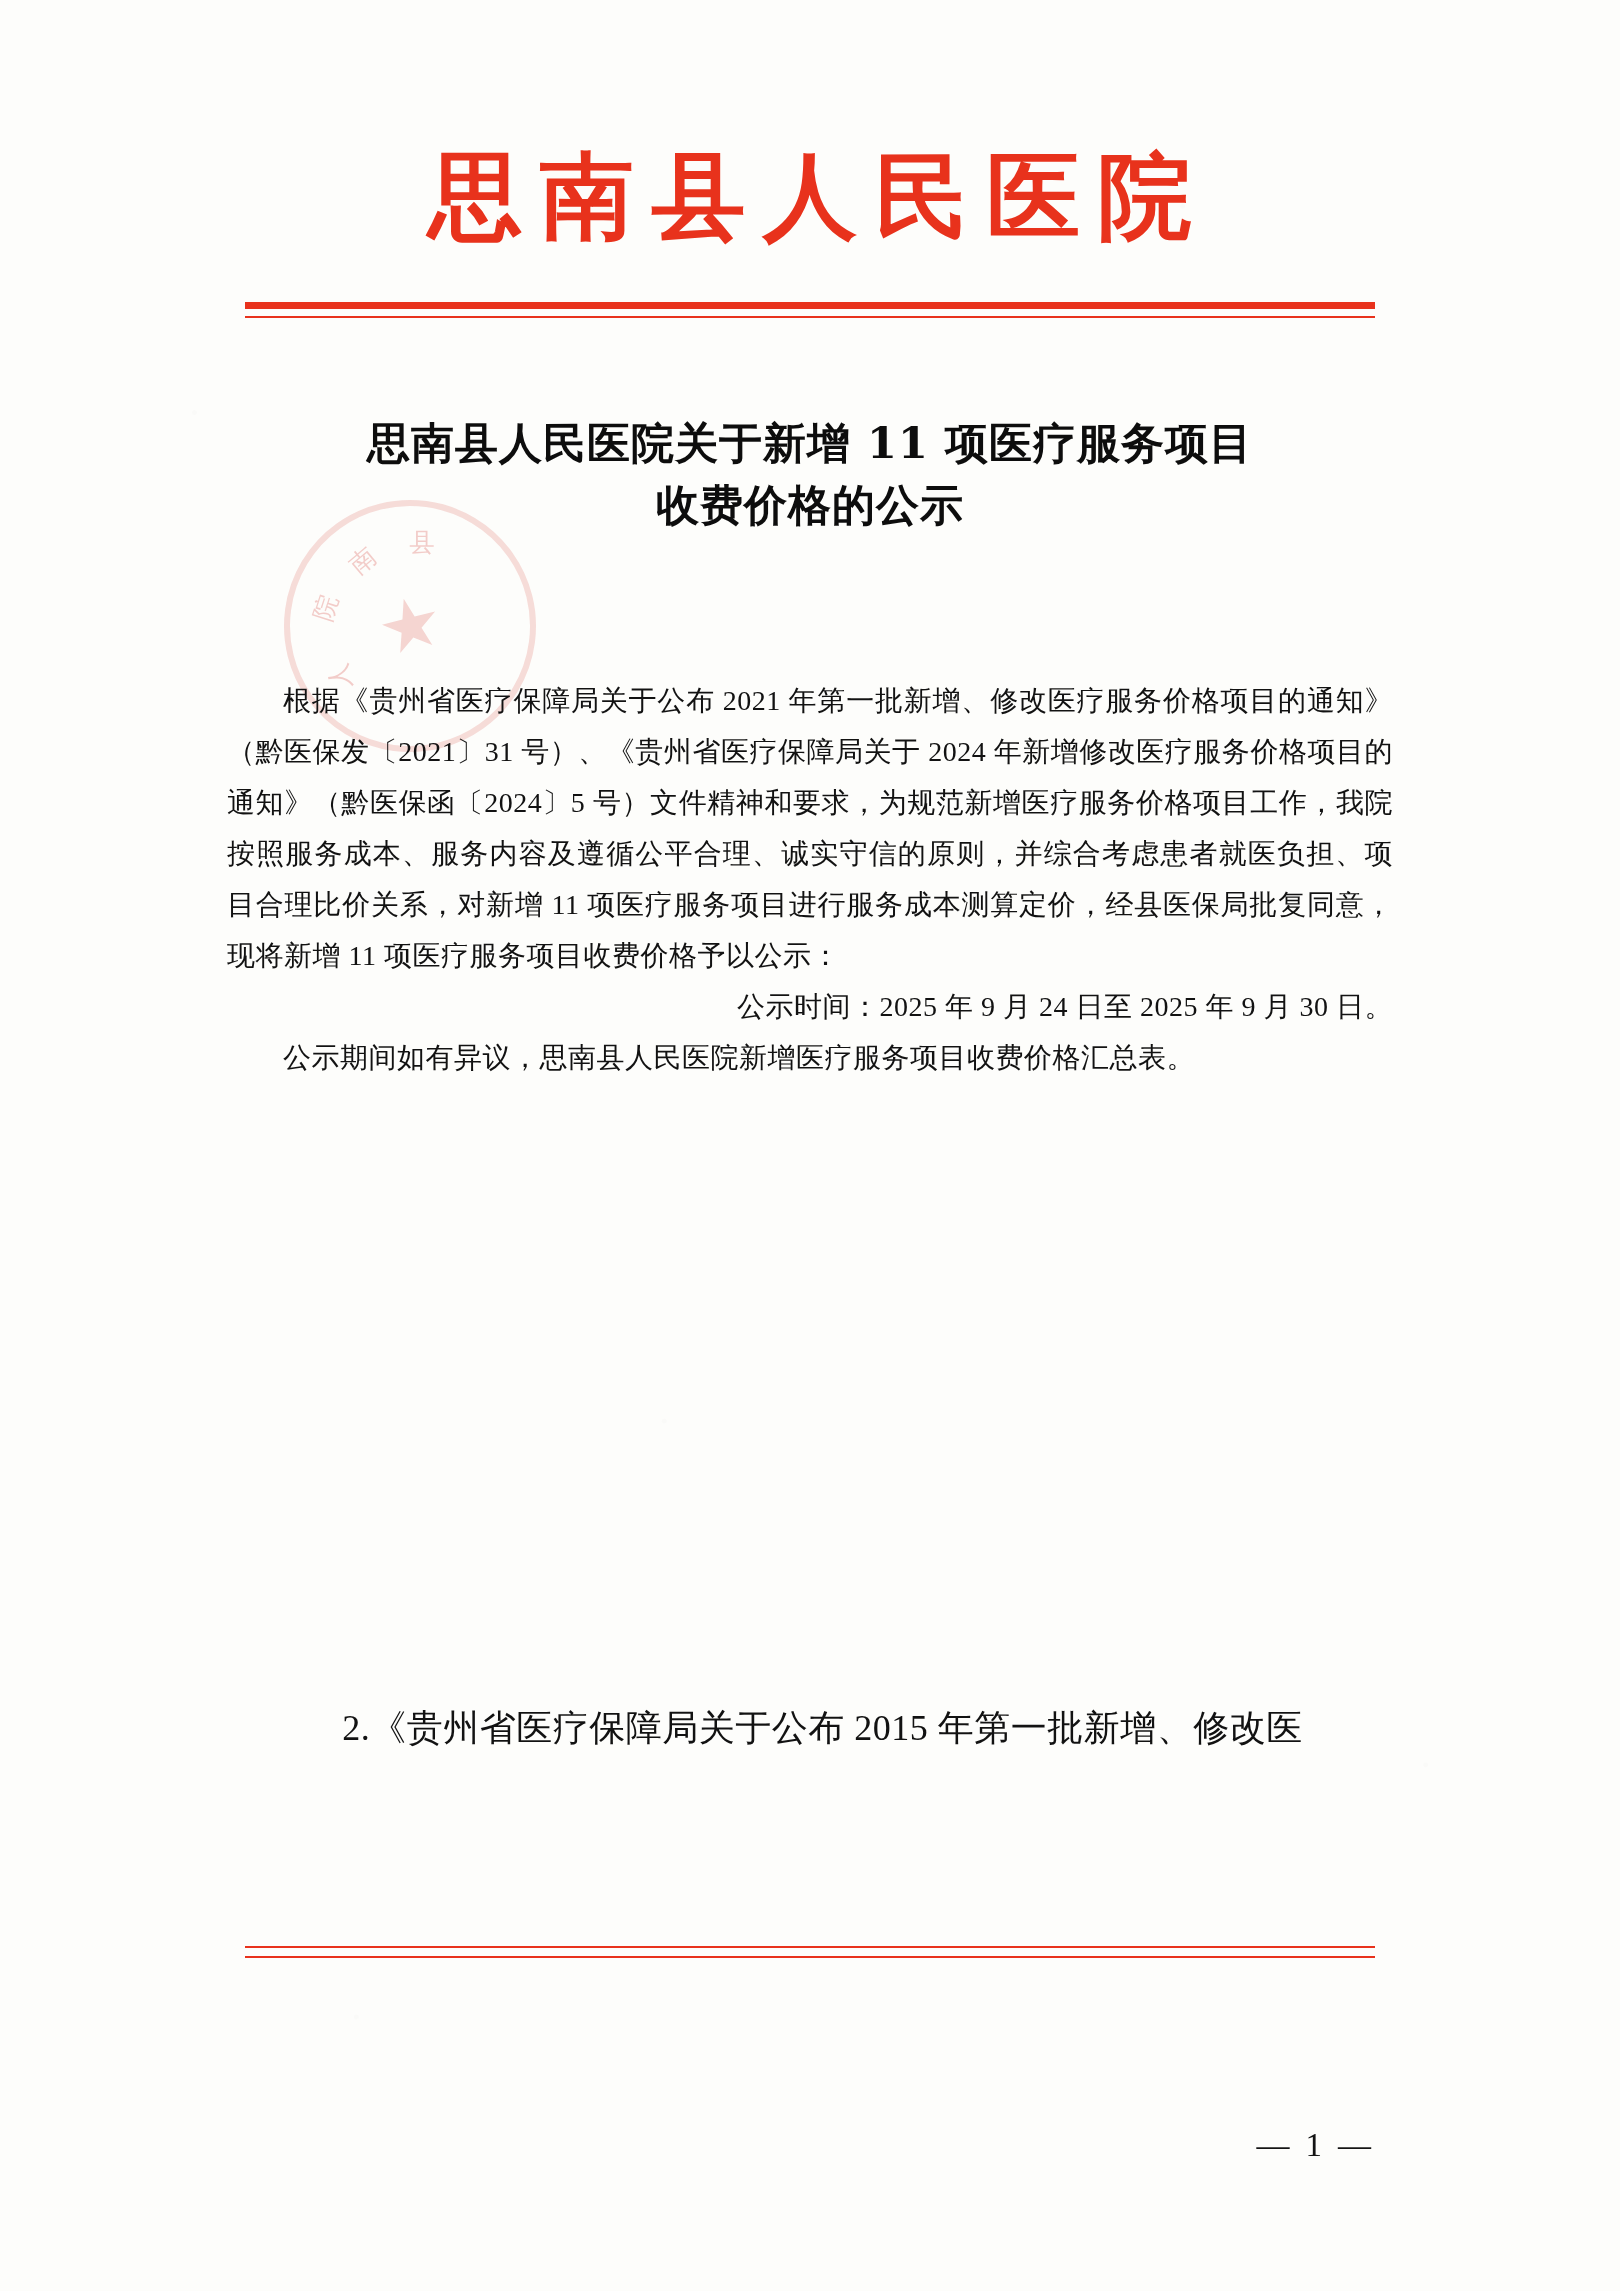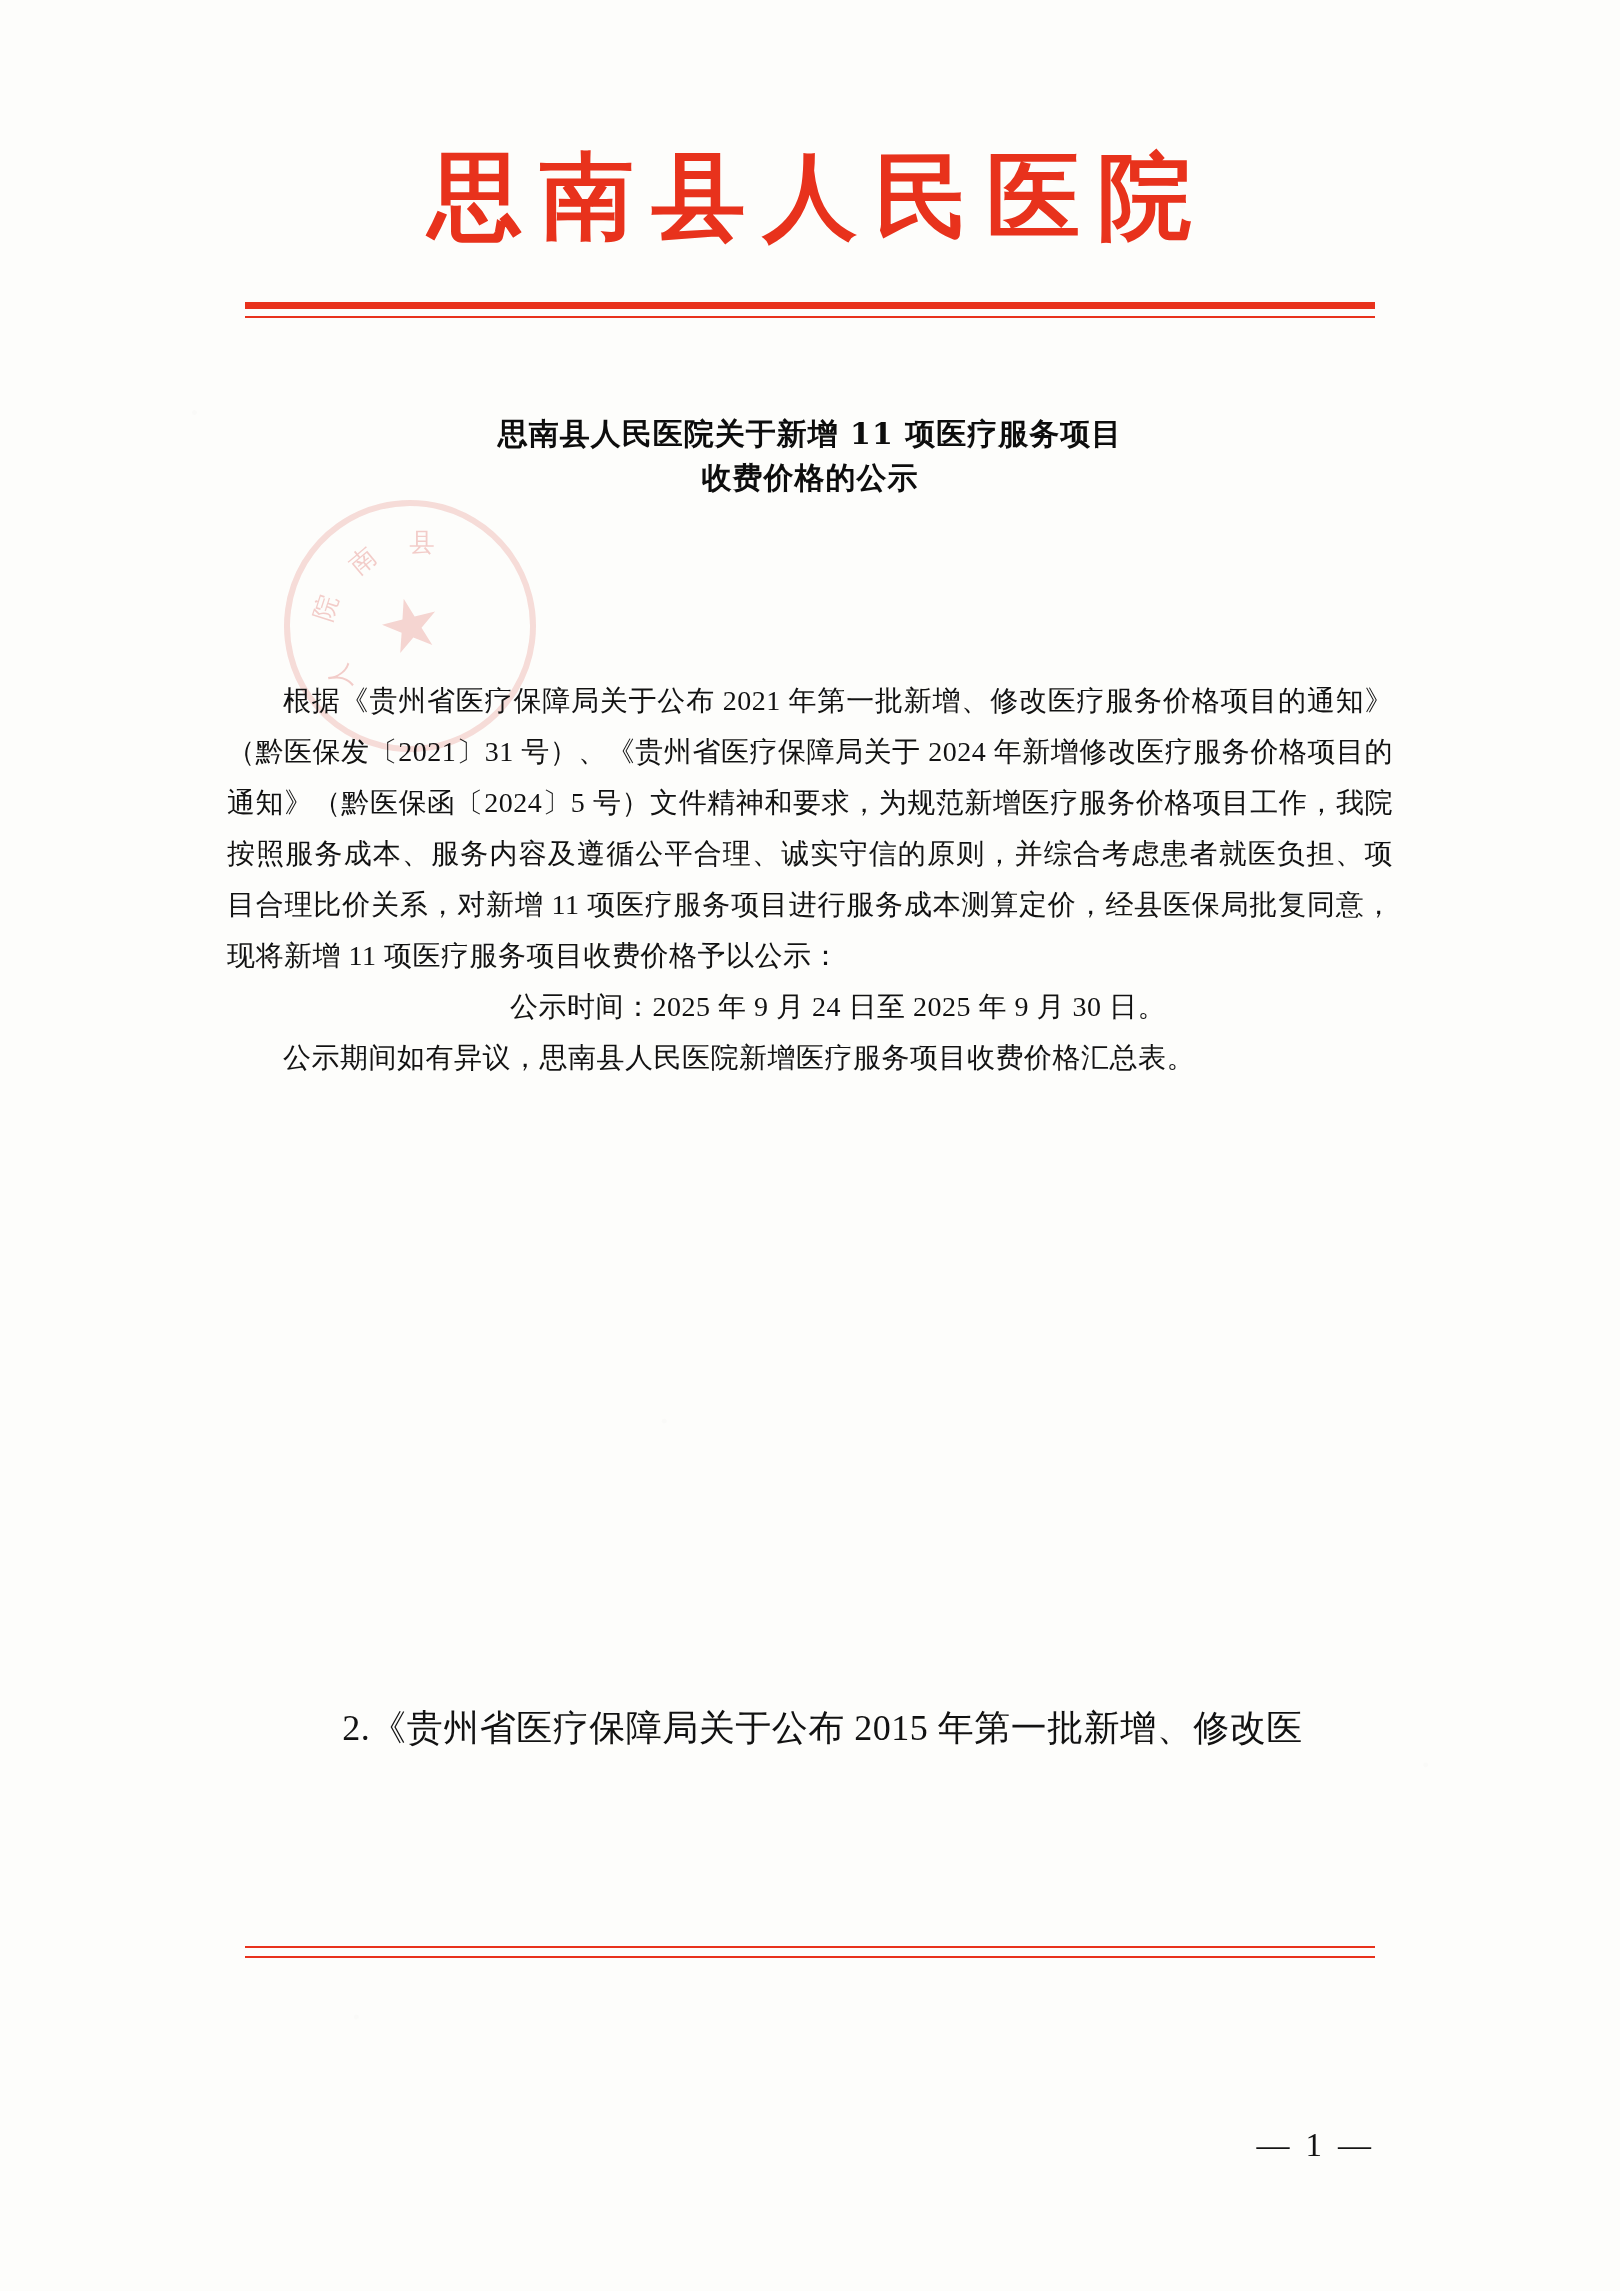--- a/index.html
+++ b/index.html
@@ -107,21 +107,21 @@
 
   
   .doc-title {
     position: absolute;
     left: 245px;
     right: 245px;
     top: 412px;
     text-align: center;
     font-family: "DejaVu Serif", "Liberation Serif", serif;
     font-weight: bold;
-    font-size: 30px;
+    font-size: 43px;
     line-height: 1.45;
     letter-spacing: 1px;
     color: #0d0d0d;
   }
   .doc-body {
     position: absolute;
     left: 227px;
     right: 227px;
     top: 676px;
     font-size: 28px;
@@ -130,21 +130,21 @@
     color: #121212;
   }
   .para {
     text-indent: 2em;
     text-align: justify;
     text-justify: inter-ideograph;
     margin: 0 0 0 0;
   }
   .para-tight {
     text-indent: 2em;
-    text-align: center;
+    text-align: right;
     margin: 0;
   }
   .attachments {
     position: absolute;
     left: 227px;
     right: 227px;
     top: 1696px;
     font-size: 36px;
     line-height: 1.82;
     letter-spacing: 0.5px;

